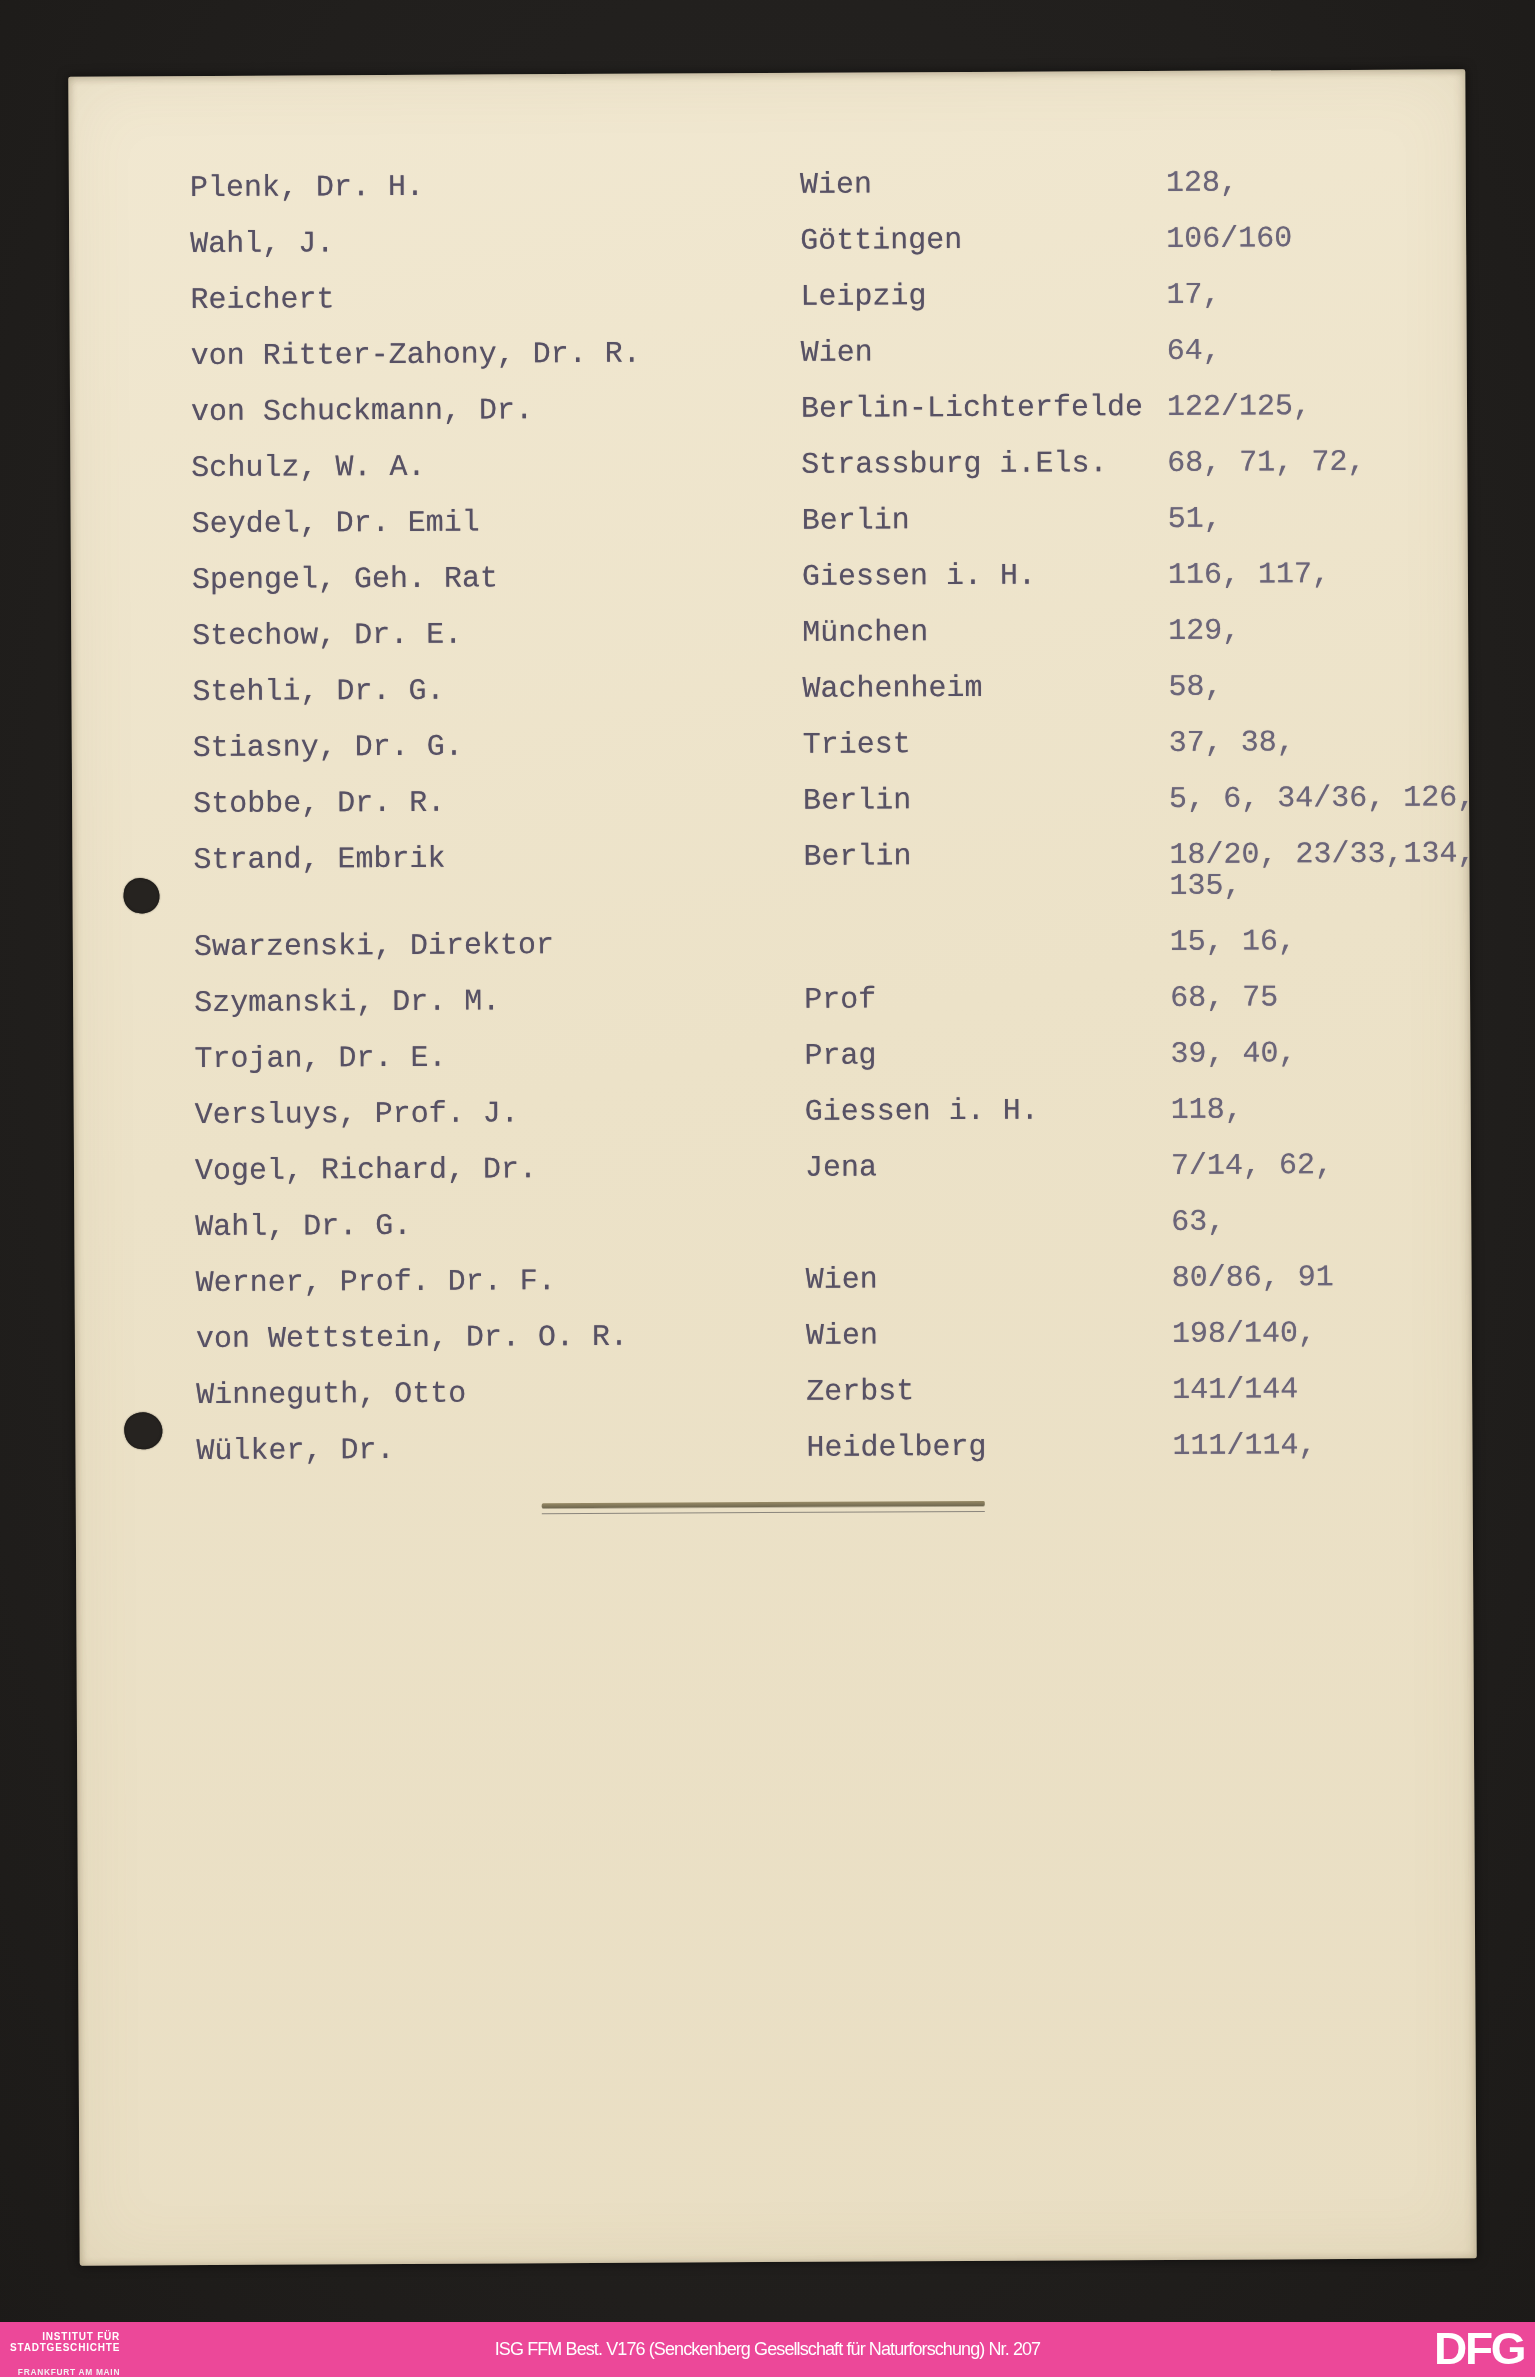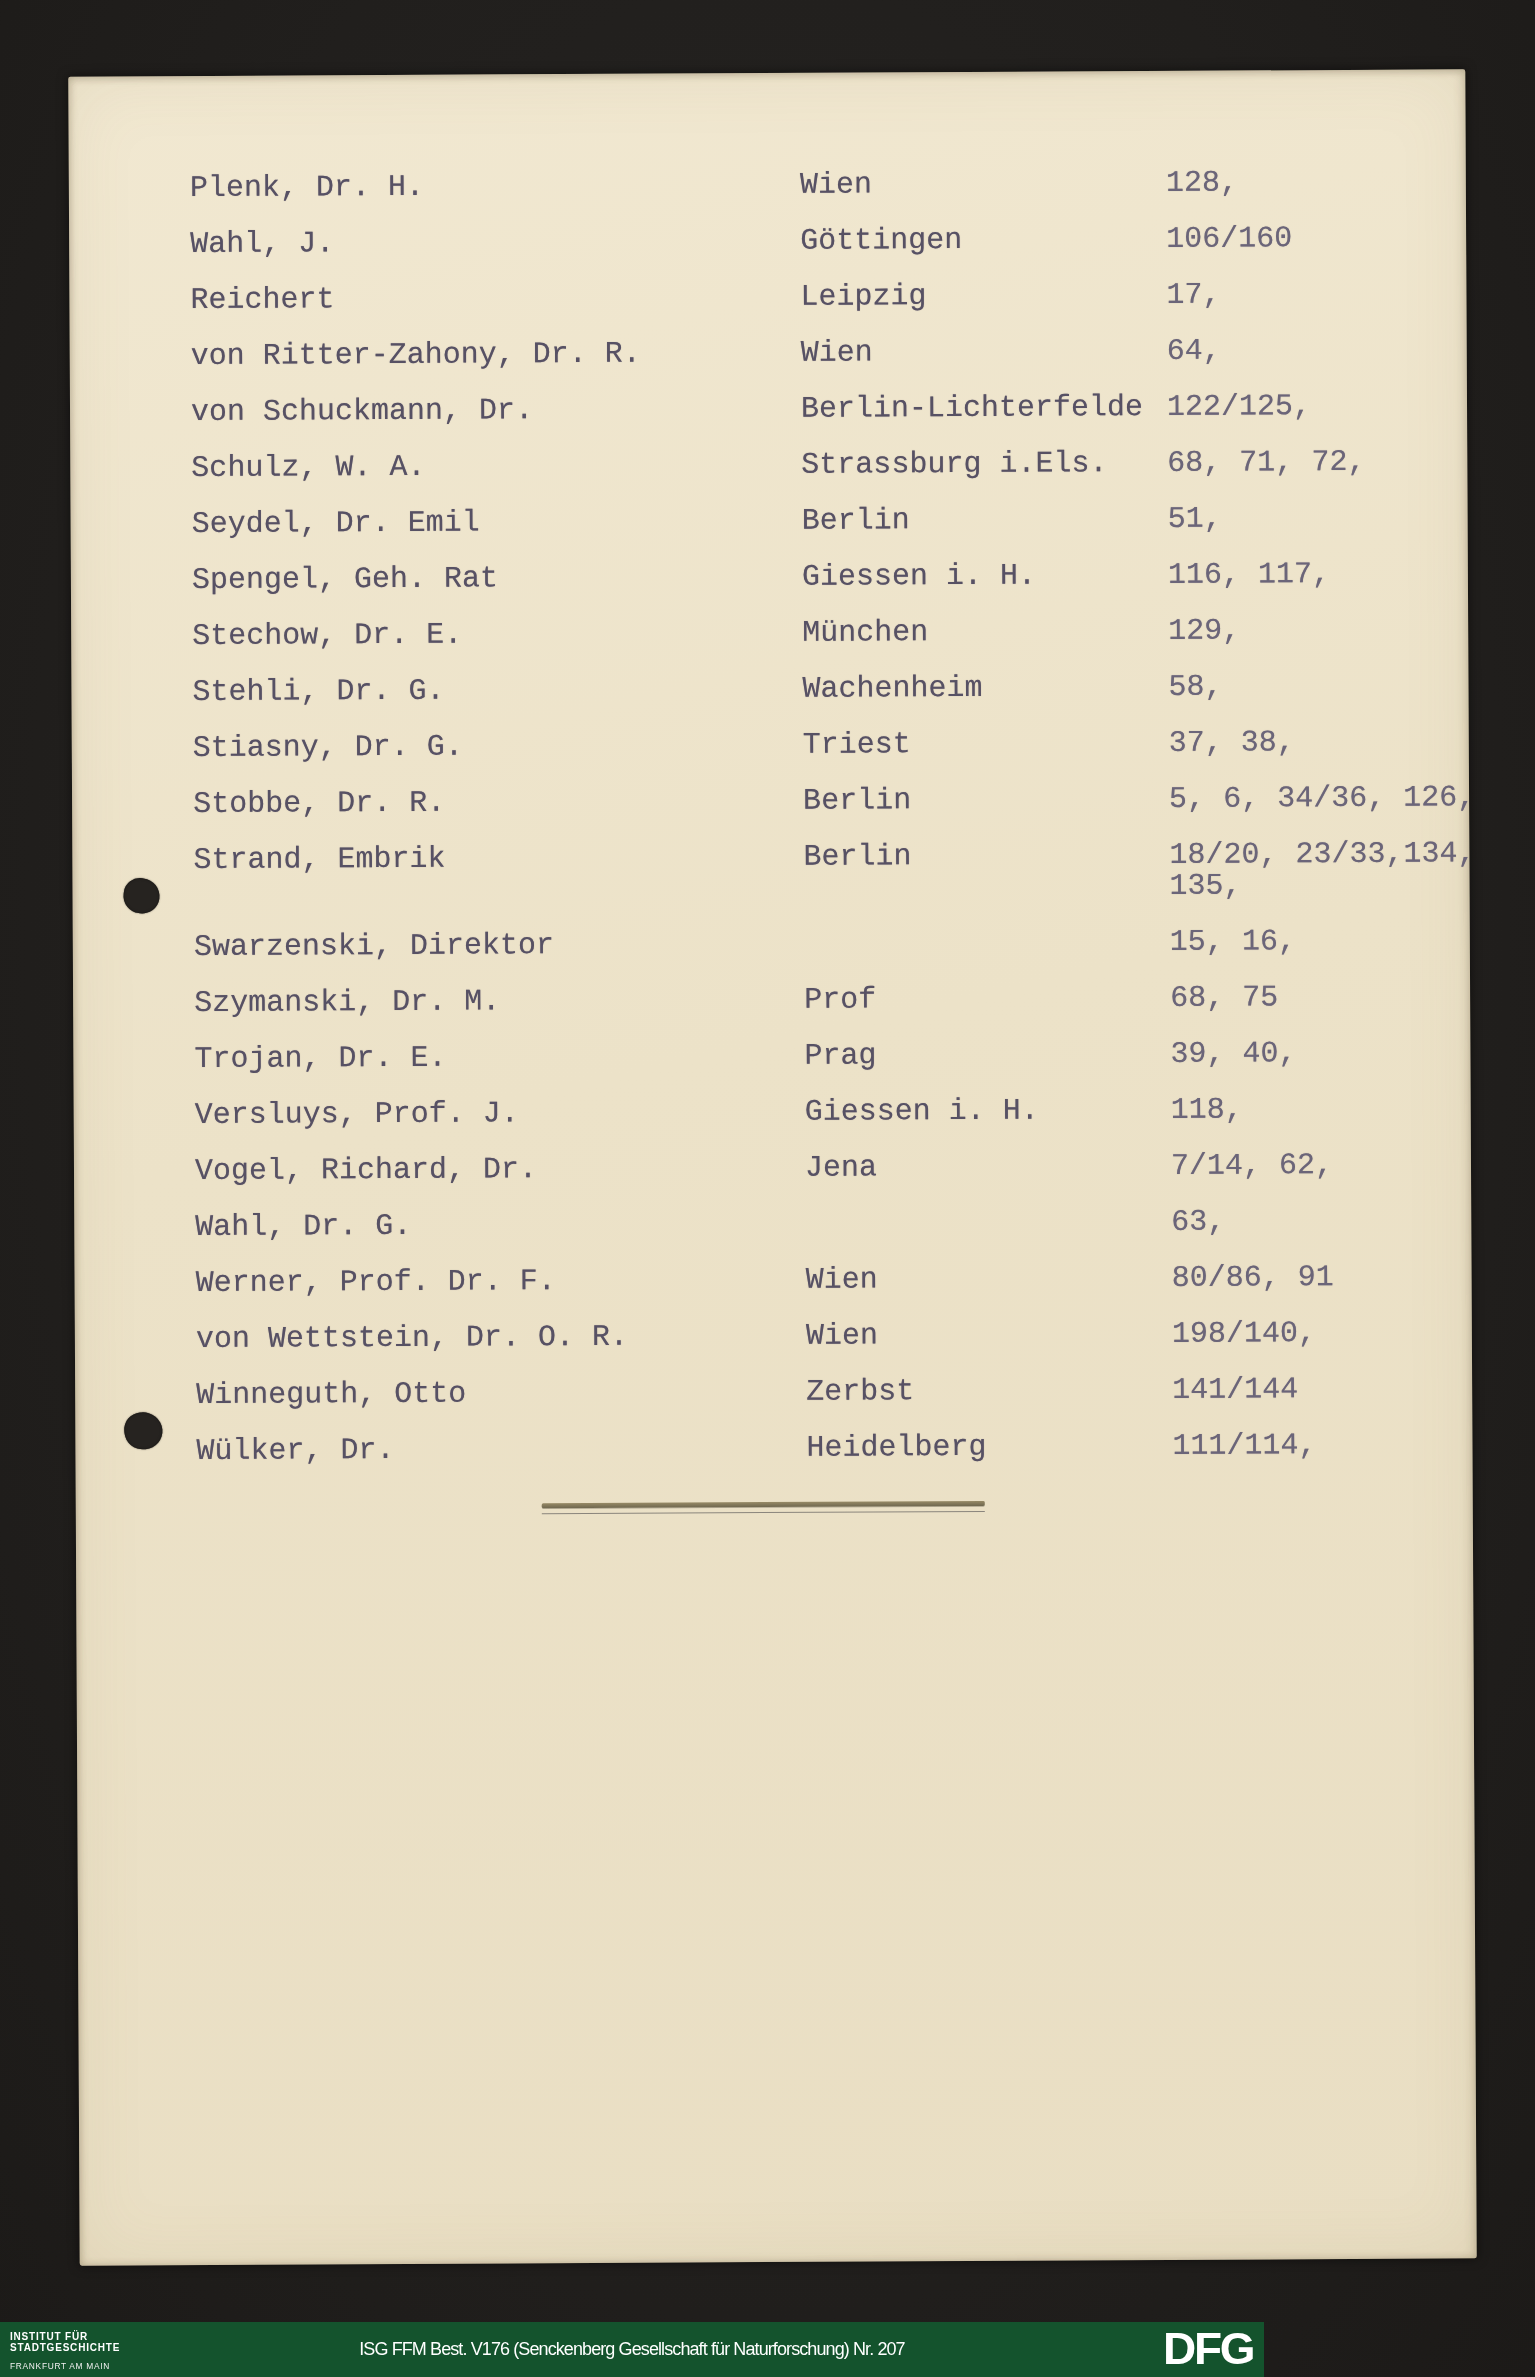--- a/index.html
+++ b/index.html
@@ -41,26 +41,27 @@
   
   .end-rule{position:absolute;left:466px;top:1429px;width:443px;}
   .end-rule .bar1{height:4.6px;background:linear-gradient(#978a66,#6f674f);border-radius:1.5px;box-shadow:0 0.8px 0 rgba(60,55,40,.35);}
   .end-rule .bar2{height:1.5px;margin-top:5.4px;background:#8a857c;}
   
   .punch{position:absolute;background:#262320;border-radius:47% 53% 50% 50%;box-shadow:0 0 2.3px rgba(0,0,0,.5) inset,0 0 1.5px rgba(40,35,30,.8);}
   .punch.top{left:51px;top:802px;width:36px;height:35px;transform:rotate(8deg);}
   .punch.bottom{left:49px;top:1336px;width:38px;height:37px;transform:rotate(-5deg);}
   
   .footer{
-    position:absolute;left:0;bottom:0;width:1264px;height:55px;background:#14532d;
+    position:absolute;left:0;bottom:0;width:1535px;height:55px;background:#ec4899;
     color:#ffffff;
+    text-align:right;
   }
   .institute{position:absolute;left:10px;top:10px;line-height:1.0;}
   .institute .l1,.institute .l2{font-weight:bold;font-size:10px;letter-spacing:0.8px;line-height:10.7px;}
-  .institute .l3{font-weight:normal;font-size:8.4px;letter-spacing:0.7px;line-height:10px;margin-top:8px;color:#f2f2f2;}
+  .institute .l3{font-weight:bold;font-size:8.4px;letter-spacing:0.7px;line-height:10px;margin-top:14px;color:#f2f2f2;}
   .caption{
     position:absolute;left:50%;top:50%;transform:translate(-50%,-54%);
     font-size:18px;letter-spacing:-0.9px;white-space:nowrap;color:#fff;
   }
   .dfg{
     position:absolute;right:10.7px;top:50%;transform:translateY(-52%) scaleY(.96);
     font-weight:bold;font-size:46px;letter-spacing:-2.3px;color:#fff;
     font-family:"Liberation Sans",sans-serif;
   }
 </style>

